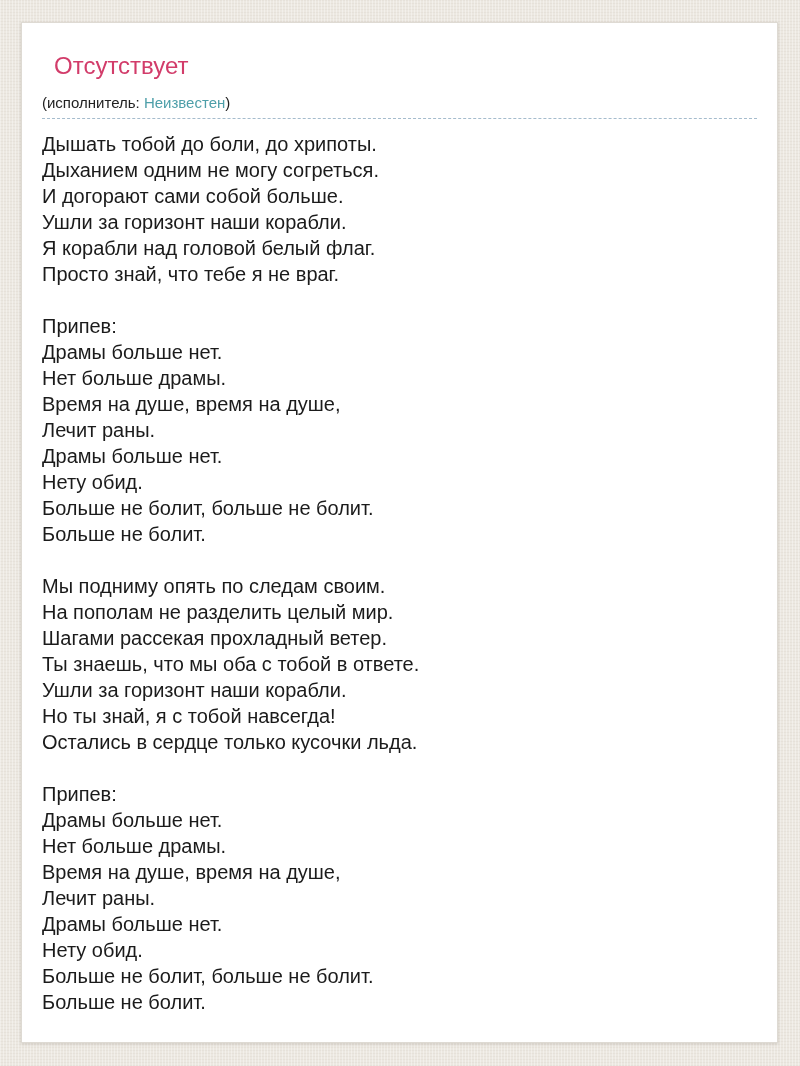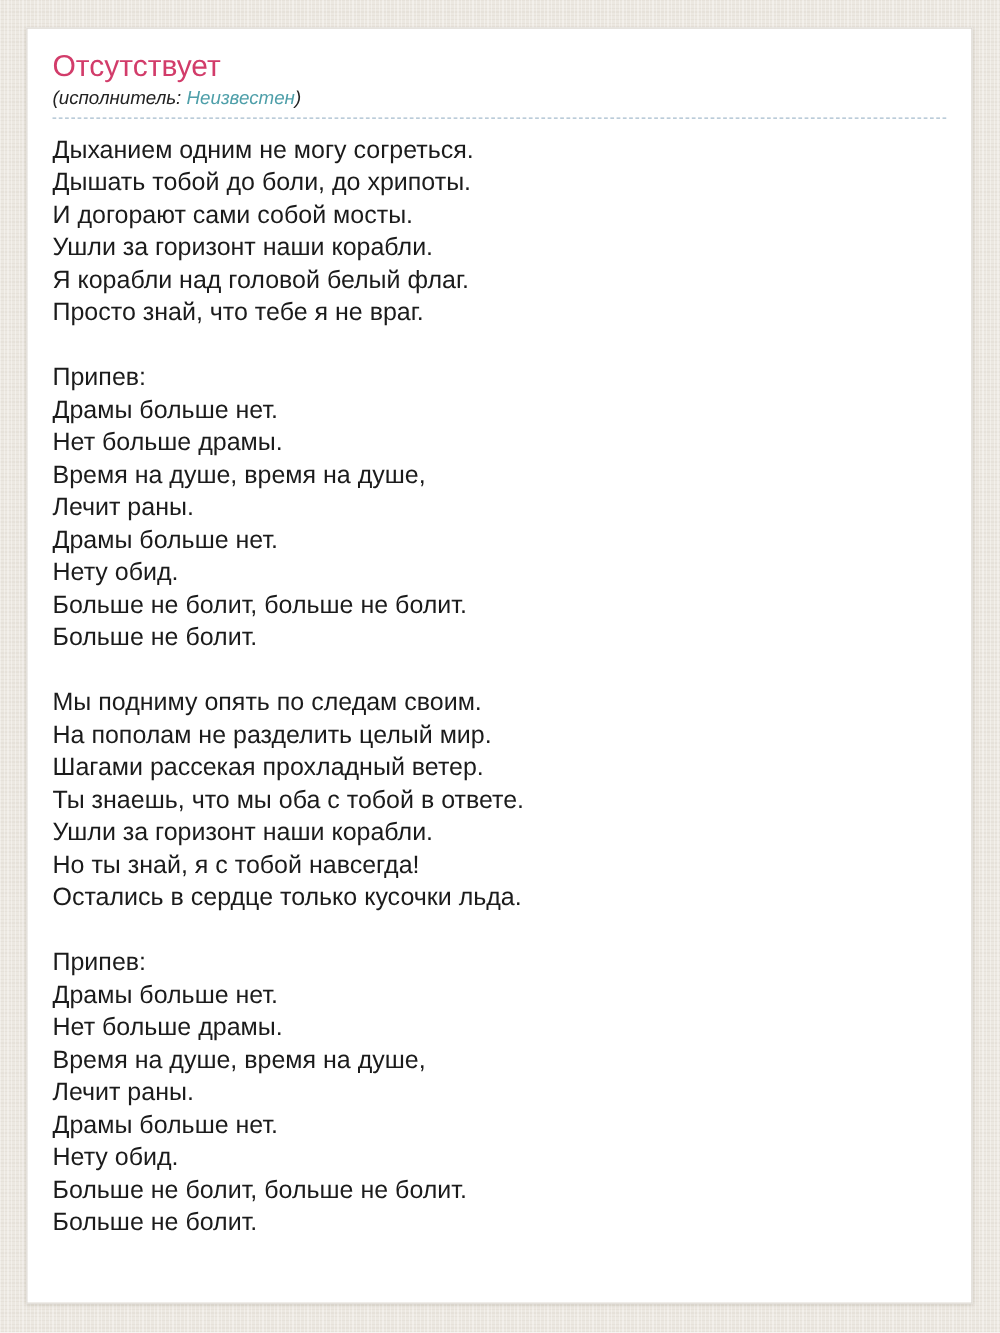--- a/index.html
+++ b/index.html
@@ -28,33 +28,32 @@
     left: 21px;
     top: 22px;
     width: 757px;
     min-height: 1021px;
     background: var(--card-background);
     border: 1px solid var(--card-border);
     box-shadow: 0 1px 3px rgba(120,110,95,0.25);
     padding: 16px 20px 20px 20px;
   }
   h1.song-title {
-    margin: 0;
+    margin: 12px;
     font-size: 24px;
     line-height: 30px;
     font-weight: normal;
     color: var(--title);
   }
   .artist-line {
     font-size: 15px;
     line-height: 20px;
     color: #222222;
     padding-bottom: 5px;
     border-bottom: 1px dashed var(--divider);
-    font-style: italic;
   }
   .artist-link {
     color: var(--artist-link);
     text-decoration: none;
     cursor: pointer;
   }
   .lyrics {
     margin-top: 12px;
     font-size: 20px;
     line-height: 26px;
@@ -64,23 +63,23 @@
 </style>
 </head>
 <body>
 
 <div class="card">
   <div class="song-header">
     <h1 class="song-title">Отсутствует</h1>
     <div class="artist-line"><span>(исполнитель: </span><a class="artist-link" href="#">Неизвестен</a><span>)</span></div>
   </div>
   <div class="lyrics">
+      <div class="lyric-line">Дышать тобой до боли, до хрипоты.</div>
       <div class="lyric-line">Дыханием одним не могу согреться.</div>
-      <div class="lyric-line">Дышать тобой до боли, до хрипоты.</div>
-      <div class="lyric-line">И догорают сами собой мосты.</div>
+      <div class="lyric-line">И догорают сами собой больше.</div>
       <div class="lyric-line">Ушли за горизонт наши корабли.</div>
       <div class="lyric-line">Я корабли над головой белый флаг.</div>
       <div class="lyric-line">Просто знай, что тебе я не враг.</div>
       <div class="lyric-line">&nbsp;</div>
       <div class="lyric-line">Припев:</div>
       <div class="lyric-line">Драмы больше нет.</div>
       <div class="lyric-line">Нет больше драмы.</div>
       <div class="lyric-line">Время на душе, время на душе,</div>
       <div class="lyric-line">Лечит раны.</div>
       <div class="lyric-line">Драмы больше нет.</div>

